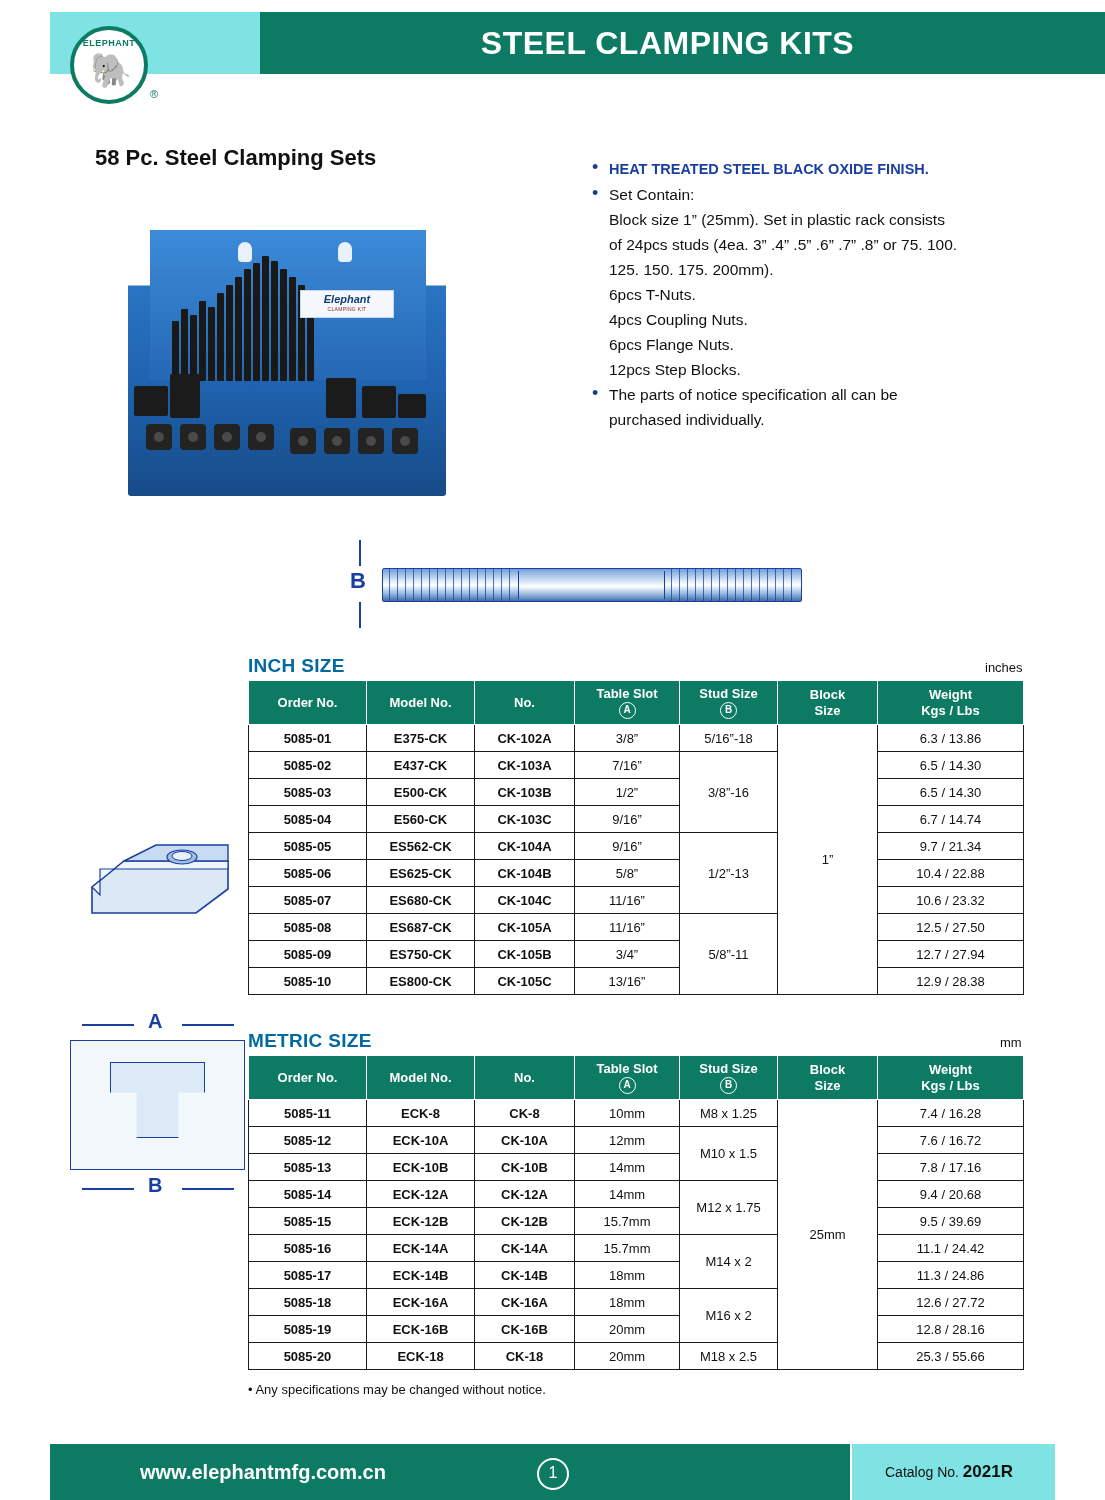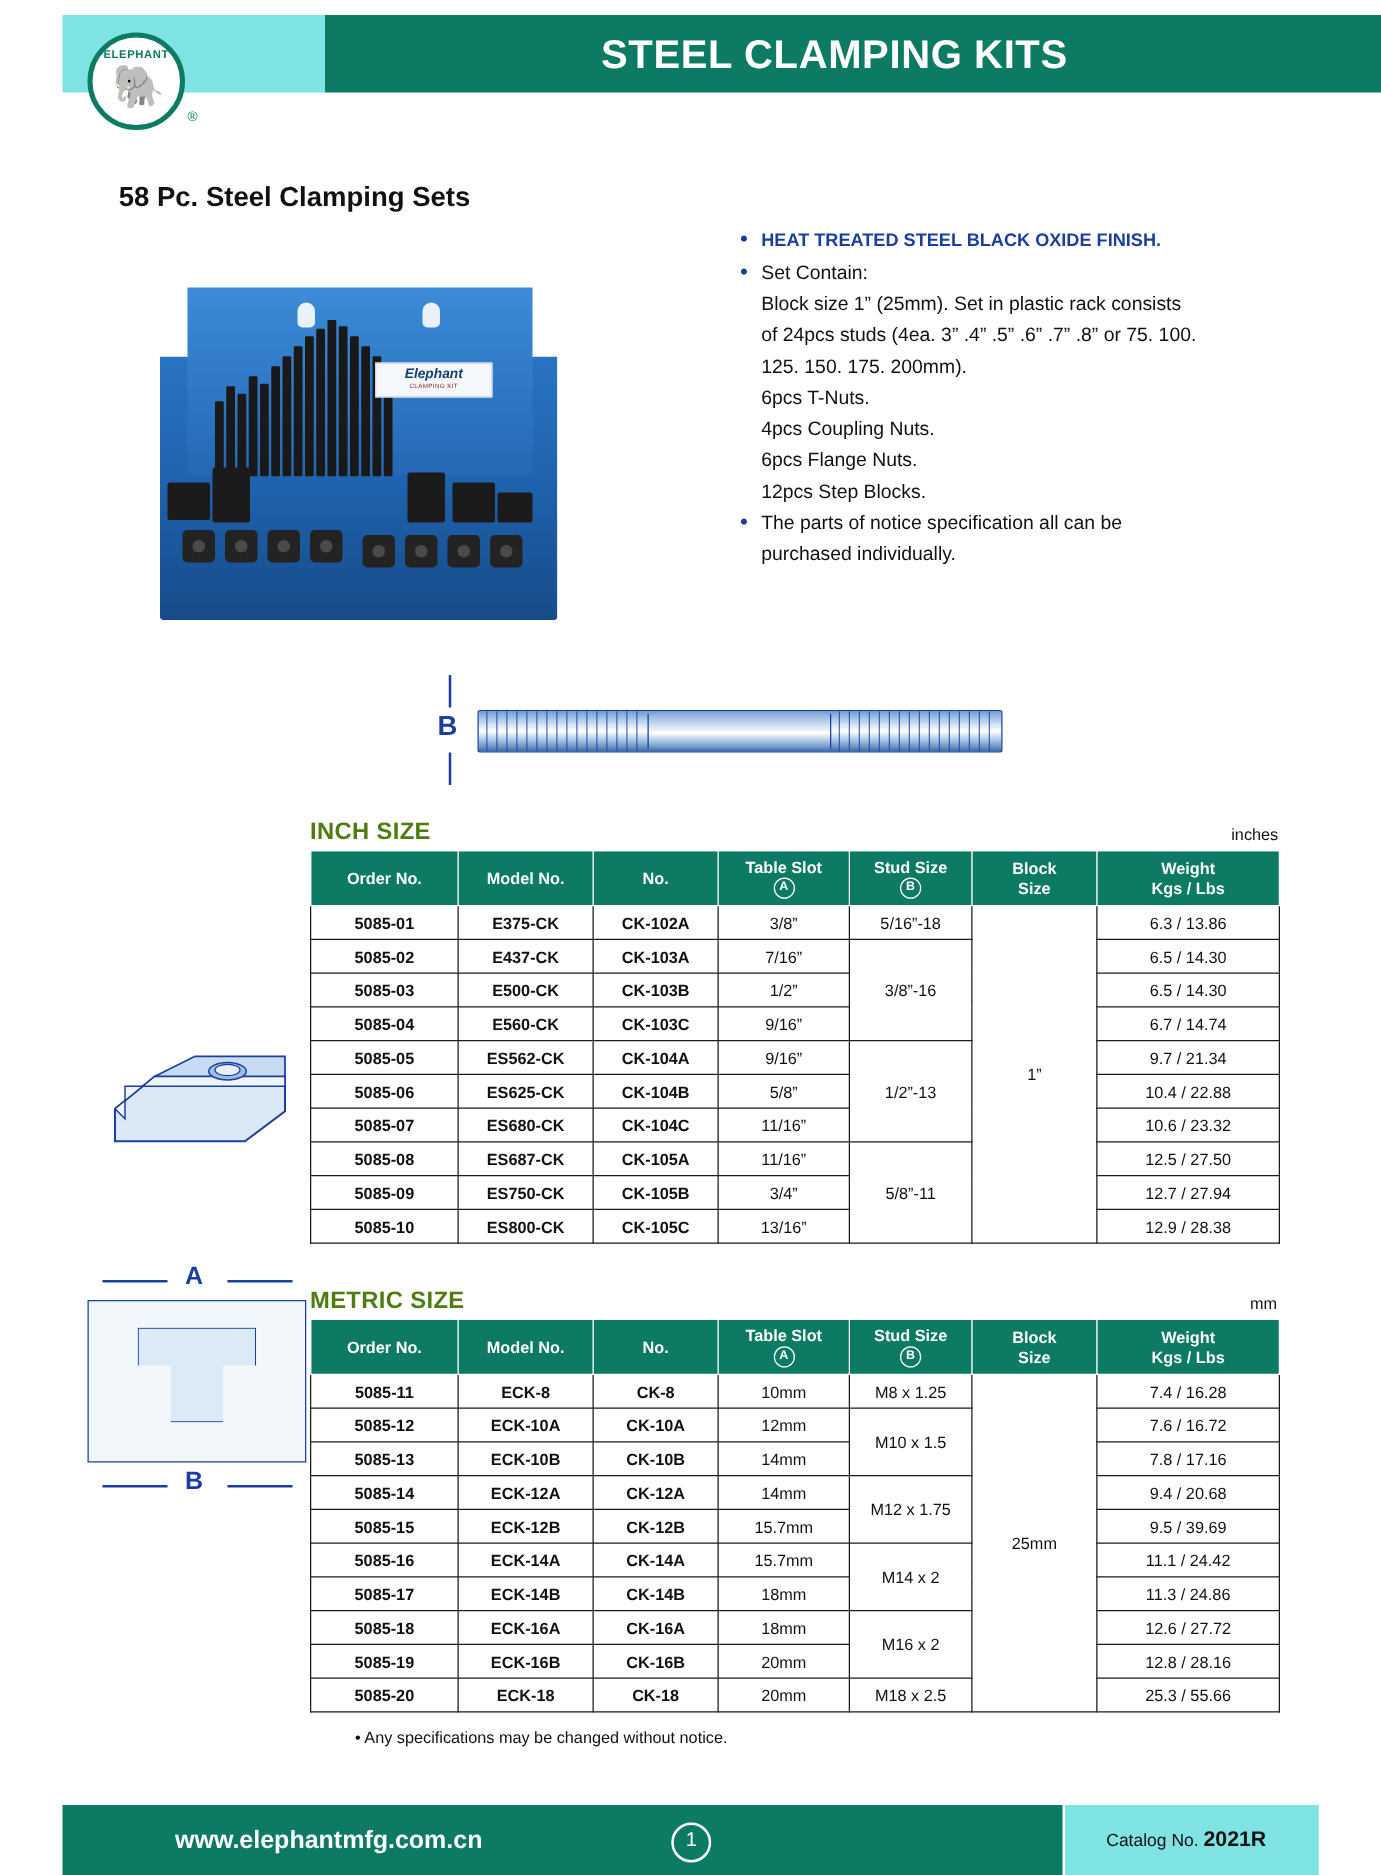--- a/index.html
+++ b/index.html
@@ -188,21 +188,21 @@
     display:block;
     font-size: 5px;
     color: #8a1f1f;
     text-align:center;
     letter-spacing: .3px;
   }
 
   
   .specs {
     position: absolute;
-    top: 180px;
+    top: 156px;
     left: 592px;
     width: 470px;
     font-size: 15.5px;
     color: #111111;
     line-height: 25px;
   }
   .spec-line {
     position: relative;
     padding-left: 17px;
   }
@@ -304,21 +304,21 @@
     position: absolute;
     height: 1.5px;
     background: #1b3fa0;
   }
 
   
   .table-caption {
     position: absolute;
     font-size: 19px;
     font-weight: bold;
-    color: #4d7c0f;
+    color: #0369a1;
     letter-spacing: .3px;
   }
   .unit-label {
     position: absolute;
     font-size: 13px;
     color: #111111;
   }
   table.spec {
     position: absolute;
     border-collapse: collapse;
@@ -765,21 +765,21 @@
         <td class="b">5085-20</td>
         <td class="b">ECK-18</td>
         <td class="b">CK-18</td>
         <td>20mm</td>
         <td rowspan="1">M18 x 2.5</td>
         <td>25.3 / 55.66</td>
       </tr>
     </tbody>
 </table>
 
-<div class="note" style="top:1382px; left:248px;margin-left:36px;">• Any specifications may be changed without notice.</div>
+<div class="note" style="top:1382px; left:248px;">• Any specifications may be changed without notice.</div>
 
 <div class="footer">
   <div class="footer-green"></div>
   <div class="footer-cyan"></div>
   <div class="footer-url">www.elephantmfg.com.cn</div>
   <div class="page-num">1</div>
   <div class="catalog">
     <span>Catalog No.</span>
     <b>2021R</b>
   </div>

